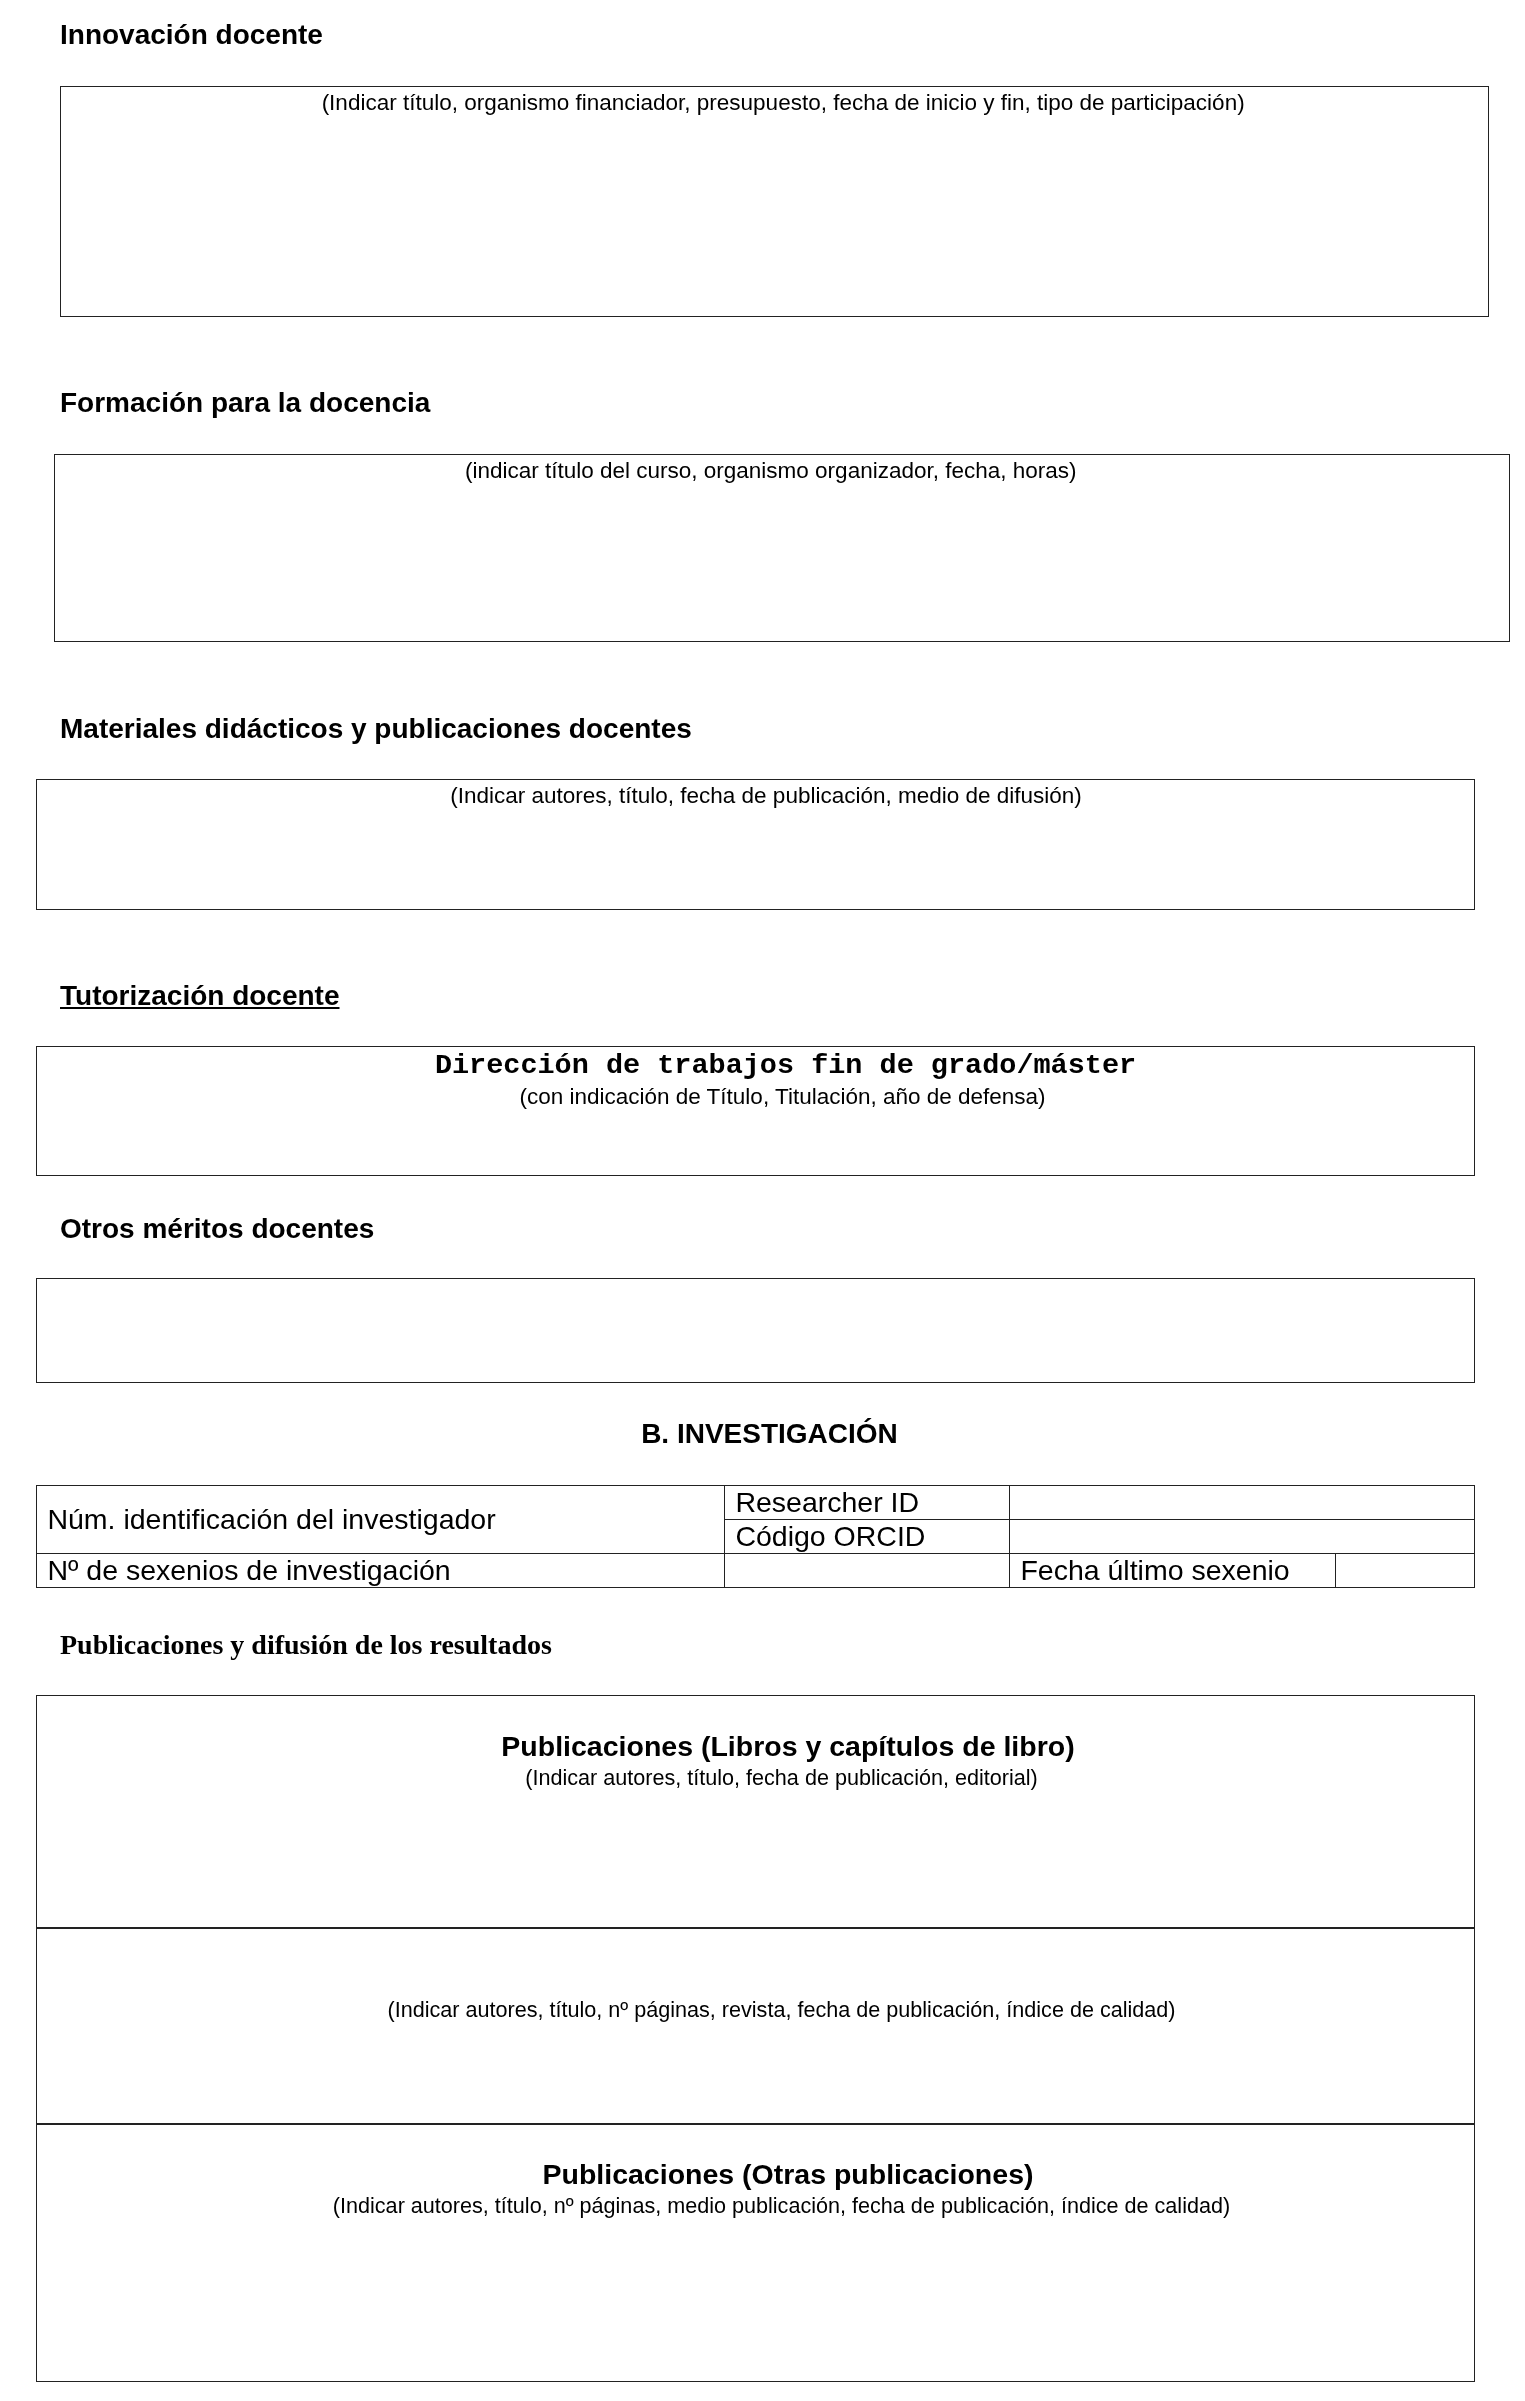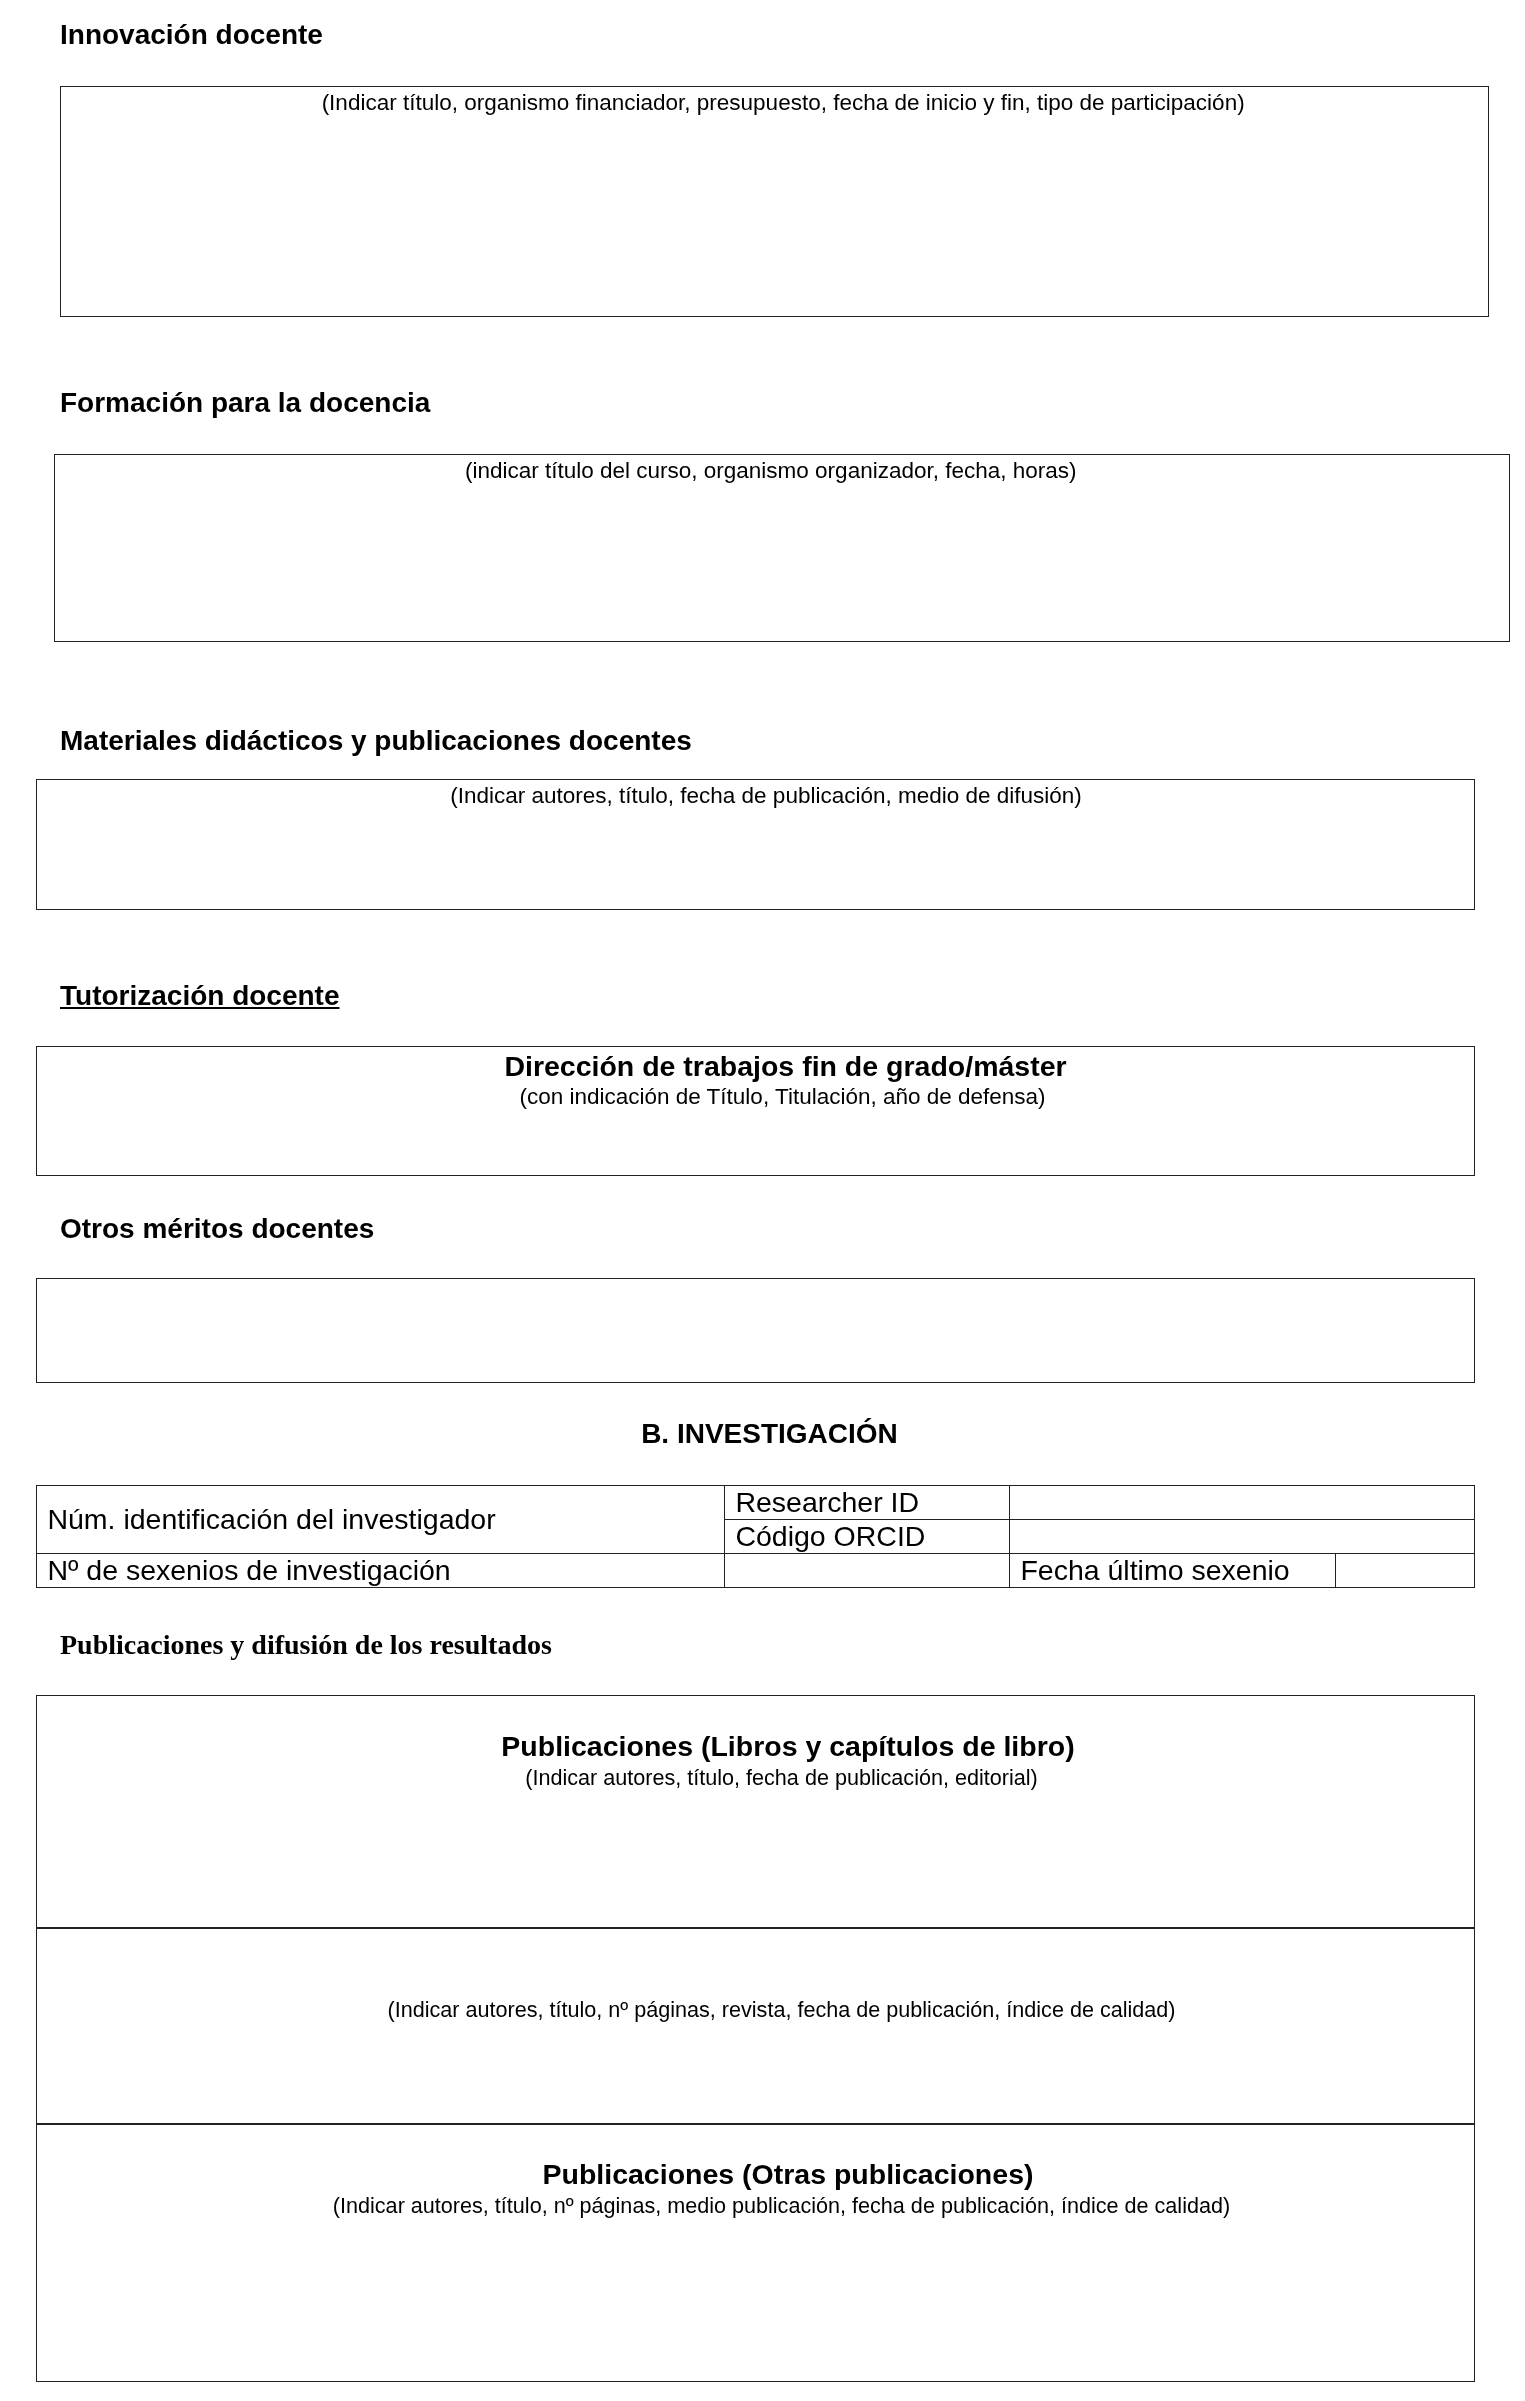--- a/index.html
+++ b/index.html
@@ -19,28 +19,28 @@
 <div class="h" style="left:60px;top:21px;">Innovación docente</div>
 <div class="box" style="left:60px;top:86px;width:1429px;height:231px;">
   <div class="hint" style="top:5.2px;left:0;right:0;padding-left:17.3px;">(Indicar título, organismo financiador, presupuesto, fecha de inicio y fin, tipo de participación)</div>
 </div>
 
 <div class="h" style="left:60px;top:389px;">Formación para la docencia</div>
 <div class="box" style="left:54px;top:454px;width:1456px;height:188px;">
   <div class="hint" style="top:5.2px;left:-22.5px;">(indicar título del curso, organismo organizador, fecha, horas)</div>
 </div>
 
-<div class="h" style="left:60px;top:715px;margin-top:12px;">Materiales didácticos y publicaciones docentes</div>
+<div class="h" style="left:60px;top:715px;">Materiales didácticos y publicaciones docentes</div>
 <div class="box" style="left:36px;top:779px;width:1439px;height:131px;">
   <div class="hint" style="top:5.2px;left:21px;">(Indicar autores, título, fecha de publicación, medio de difusión)</div>
 </div>
 
 <div class="h" style="left:60px;top:982px;text-decoration:underline;">Tutorización docente</div>
 <div class="box" style="left:36px;top:1046px;width:1439px;height:130px;">
-  <div class="btitle" style="top:5.2px;left:60px;">Dirección de trabajos fin de grado/máster</div>
+  <div class="btitle" style="top:5.2px;left:60px;font-family:Liberation Mono, monospace;">Dirección de trabajos fin de grado/máster</div>
   <div class="hint" style="top:39px;left:54px;">(con indicación de Título, Titulación, año de defensa)</div>
 </div>
 
 <div class="h" style="left:60px;top:1215px;">Otros méritos docentes</div>
 <div class="box" style="left:36px;top:1278px;width:1439px;height:105px;"></div>
 
 <div class="h" style="left:0;right:0;text-align:center;top:1420px;font-size:28px;padding-left:14px;">B. INVESTIGACIÓN</div>
 
 <table class="inv">
   <colgroup>

